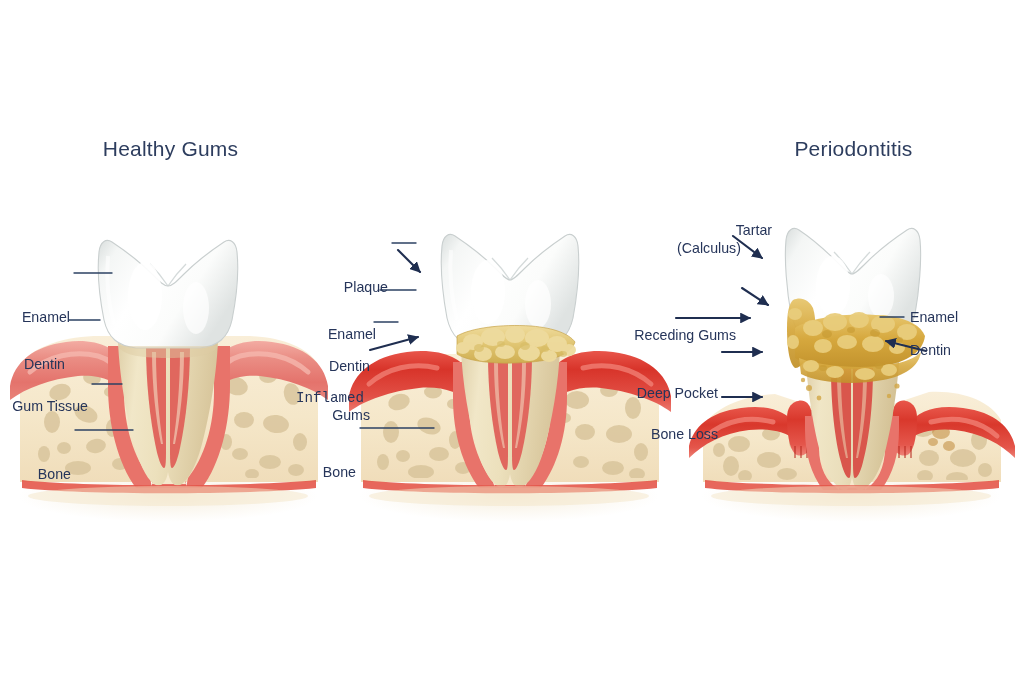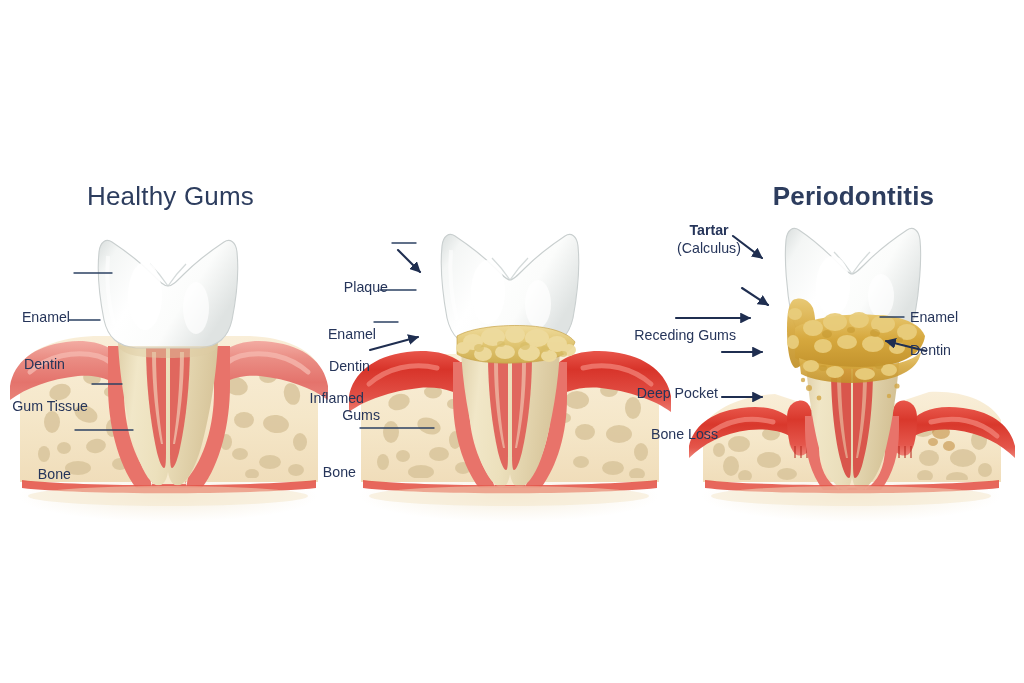--- a/index.html
+++ b/index.html
@@ -7,30 +7,29 @@
   body {
     font-family:"Liberation Sans", sans-serif;
     overflow:hidden;
     position:relative;
   }
   .stage { position:relative; width:1024px; height:683px; background:#fff; }
 
   .panel { position:absolute; top:0; height:683px; width:341px; }
   #panel-healthy       { left:0px;   }
   #panel-gingivitis    { left:341px; }
-  #panel-periodontitis { left:683px;font-weight:bold; }
+  #panel-periodontitis { left:683px; }
 
   .panel-title {
     position:absolute; top:137px; left:0; width:100%;
     text-align:center;
-    font-size:26px;
+    font-size:21px;
     letter-spacing:.2px;
     color:#2d3d5e;
     white-space:nowrap;
-    margin-top:44px;
   }
 
   .art { position:absolute; top:196px; left:0; width:341px; height:340px; }
   .art svg { display:block; width:341px; height:340px; overflow:visible; }
 
   
   .lbl {
     position:absolute;
     font-size:14.2px;
     color:#26355a;
@@ -570,25 +569,25 @@
     </svg>
 
     <div class="lbl right" style="left:0px;  top:265px; width:70px;">Enamel</div>
     <div class="lbl right" style="left:0px;  top:312px; width:65px;">Dentin</div>
     <div class="lbl right" style="left:0px;  top:354px; width:88px;">Gum Tissue</div>
     <div class="lbl right" style="left:0px;  top:422px; width:71px;">Bone</div>
 
     <div class="lbl right" style="left:318px; top:235px; width:70px;">Plaque</div>
     <div class="lbl right" style="left:308px; top:282px; width:68px;">Enamel</div>
     <div class="lbl right" style="left:306px; top:314px; width:64px;">Dentin</div>
-    <div class="lbl right" style="left:286px; top:346px; width:78px;">Inflamed</div>
-    <div class="lbl right" style="left:302px; top:363px; width:78px;text-align:right;">Gums</div>
+    <div class="lbl right" style="left:286px; top:346px; width:78px;font-family:Liberation Mono, monospace;">Inflamed</div>
+    <div class="lbl right" style="left:292px; top:363px; width:78px;text-align:right;">Gums</div>
     <div class="lbl right" style="left:296px; top:420px; width:60px;">Bone</div>
 
-    <div class="lbl center" style="left:646px; top:222px; width:126px; font-weight:bold;">Tartar</div>
+    <div class="lbl center" style="left:646px; top:222px; width:126px; font-weight:normal;text-align:right;">Tartar</div>
     <div class="lbl center" style="left:646px; top:240px; width:126px;text-align:center;">(Calculus)</div>
     <div class="lbl right" style="left:608px; top:283px; width:128px;">Receding Gums</div>
     <div class="lbl right" style="left:608px; top:341px; width:110px;">Deep Pocket</div>
     <div class="lbl right" style="left:608px; top:382px; width:110px;">Bone Loss</div>
     <div class="lbl" style="left:910px; top:309px;">Enamel</div>
     <div class="lbl" style="left:910px; top:342px;">Dentin</div>
   </div>
 
 </div>
 

